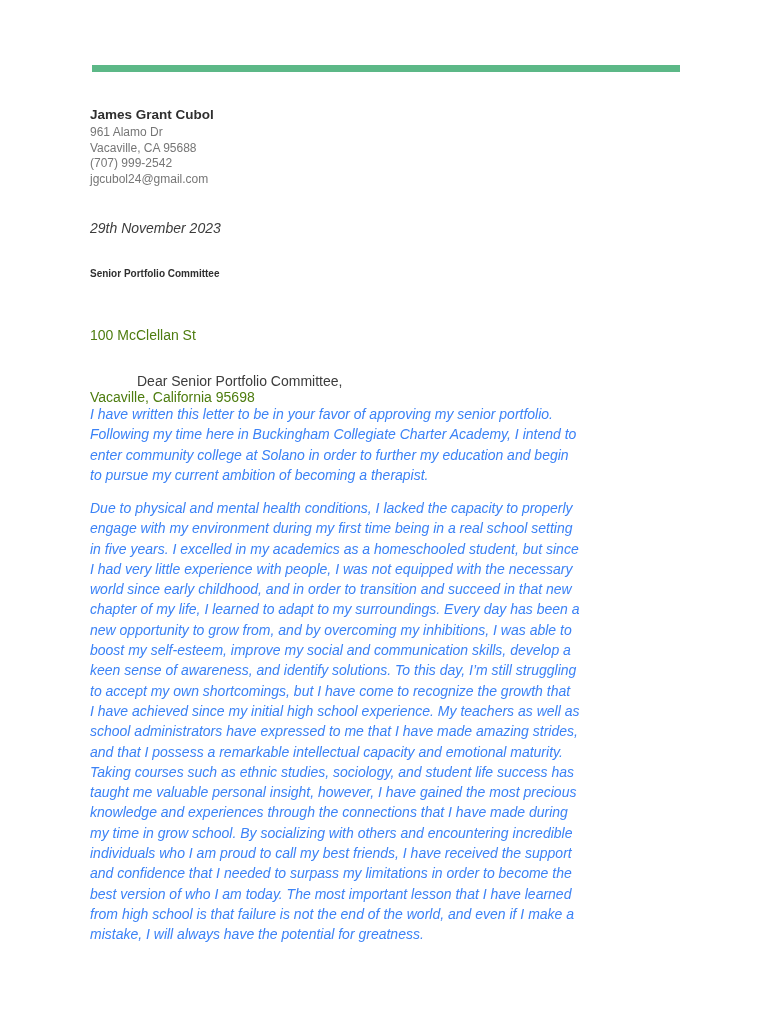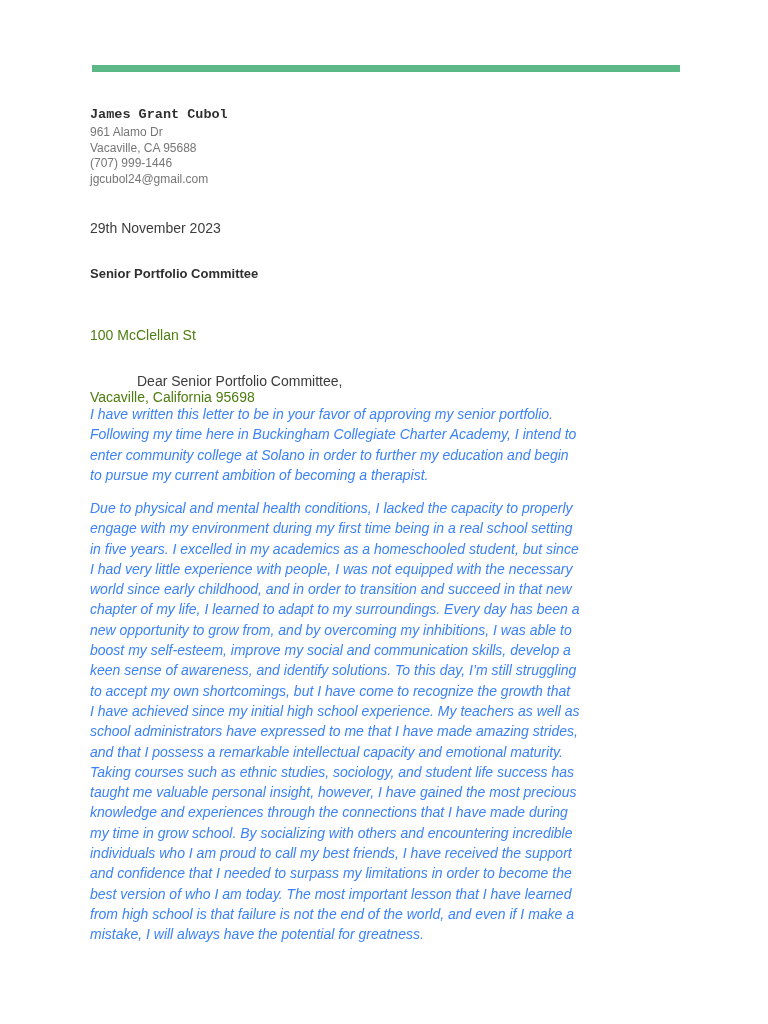--- a/index.html
+++ b/index.html
@@ -27,47 +27,46 @@
       position: absolute;
       left: 90px;
       top: 106px;
     }
     .sender-name {
       font-size: 13.5px;
       font-weight: bold;
       color: #2f2f2f;
       line-height: 17px;
       margin-bottom: 2px;
-      font-family: Liberation Mono, monospace;
     }
     .sender-line {
       font-size: 12px;
       color: #767676;
       line-height: 15.7px;
     }
     .date {
       position: absolute;
       left: 90px;
       top: 219px;
       font-size: 14px;
       color: #3c3c3c;
       line-height: 18px;
+      font-style: italic;
     }
     .recipient {
       position: absolute;
       left: 90px;
       top: 265px;
     }
     .recipient-name {
-      font-size: 13px;
+      font-size: 10px;
       font-weight: bold;
       color: #2f2f2f;
       line-height: 17px;
       margin-bottom: 4px;
-      text-align: right;
     }
     .recipient-line {
       font-size: 14px;
       color: #4d7c0f;
       line-height: 18px;
       margin-top: 44px;
     }
     .salutation {
       position: absolute;
       left: 90px;
@@ -95,21 +94,21 @@
   </style>
 </head>
 <body>
 
 <div class="accent-bar" style="background: rgb(92, 184, 135);"></div>
 
 <div class="sender">
   <div class="sender-name">James Grant Cubol</div>
   <div class="sender-line">961 Alamo Dr</div>
   <div class="sender-line">Vacaville, CA 95688</div>
-  <div class="sender-line">(707) 999-1446</div>
+  <div class="sender-line">(707) 999-2542</div>
   <div class="sender-line">jgcubol24@gmail.com</div>
 </div>
 
 <div class="date">29th November 2023</div>
 
 <div class="recipient">
   <div class="recipient-name">Senior Portfolio Committee</div>
   <div class="recipient-line">100 McClellan St</div>
   <div class="recipient-line">Vacaville, California 95698</div>
 </div>

